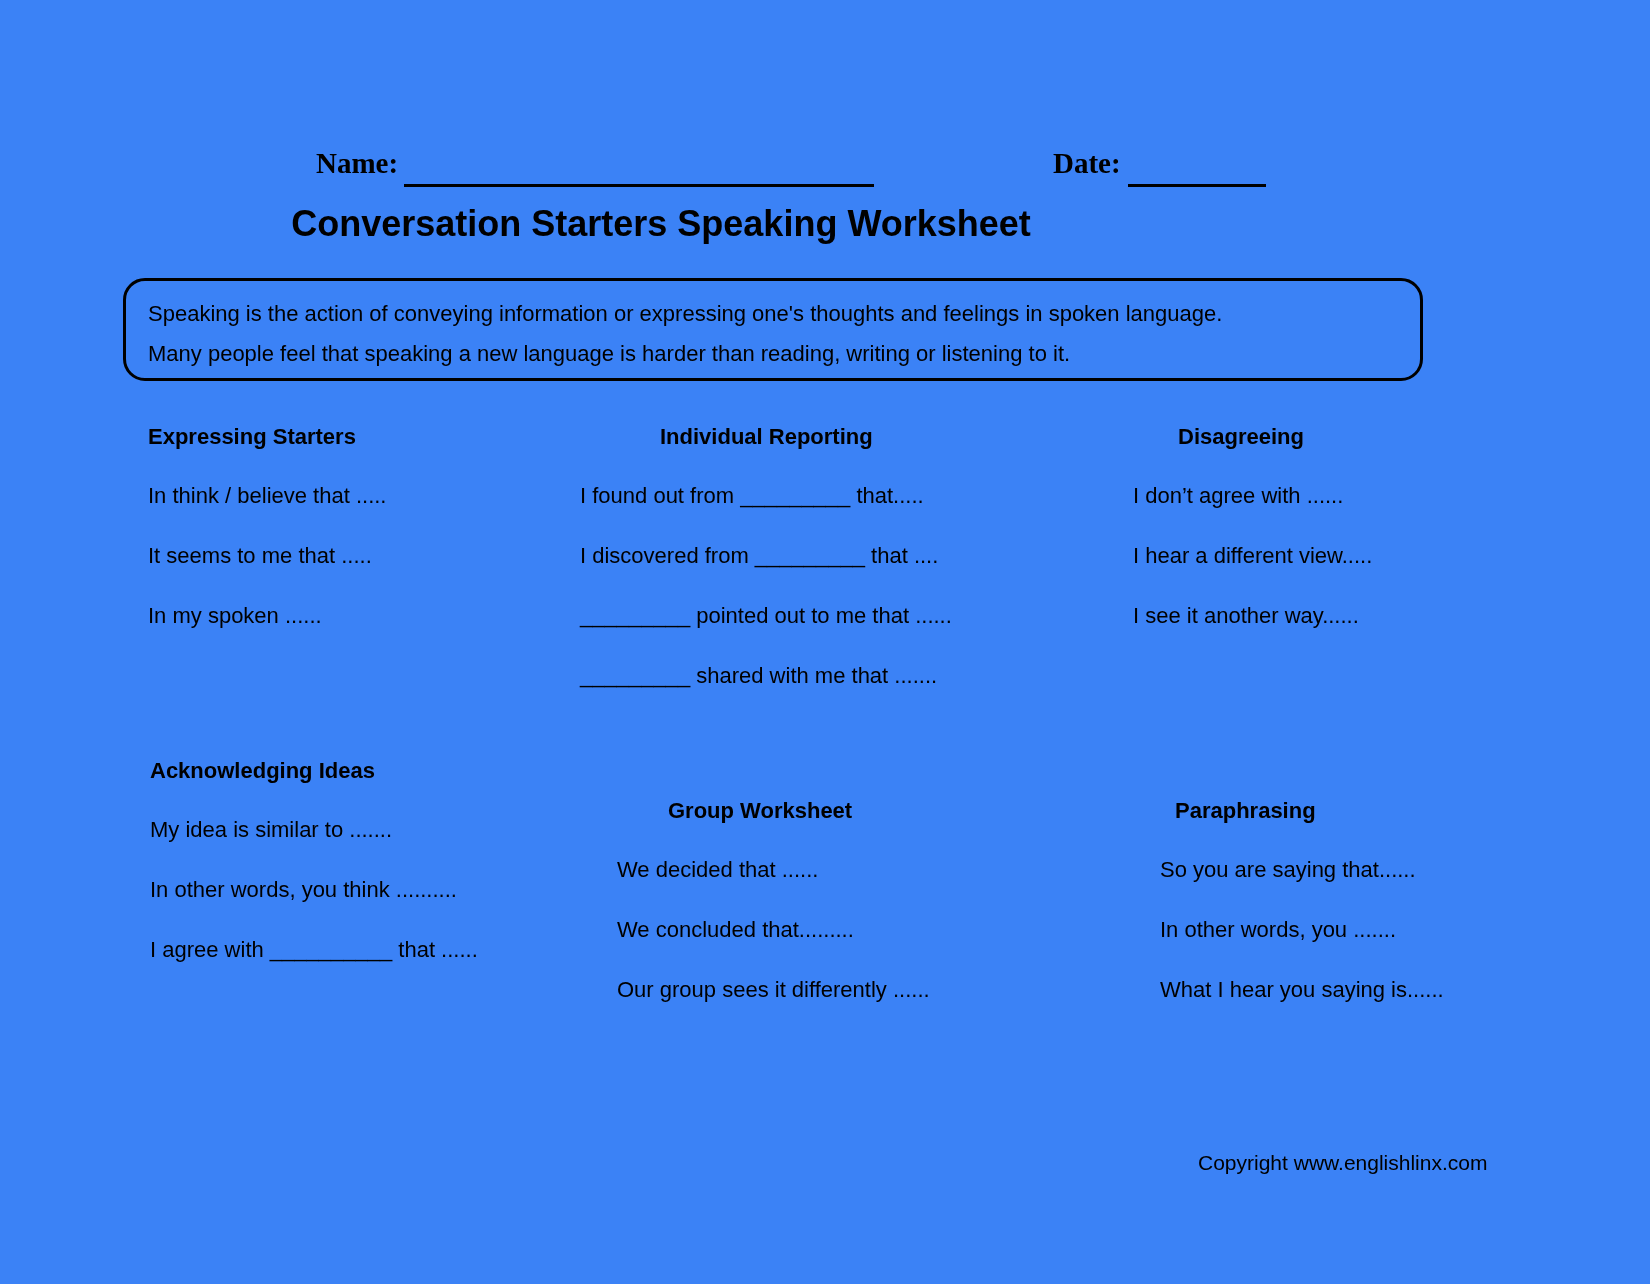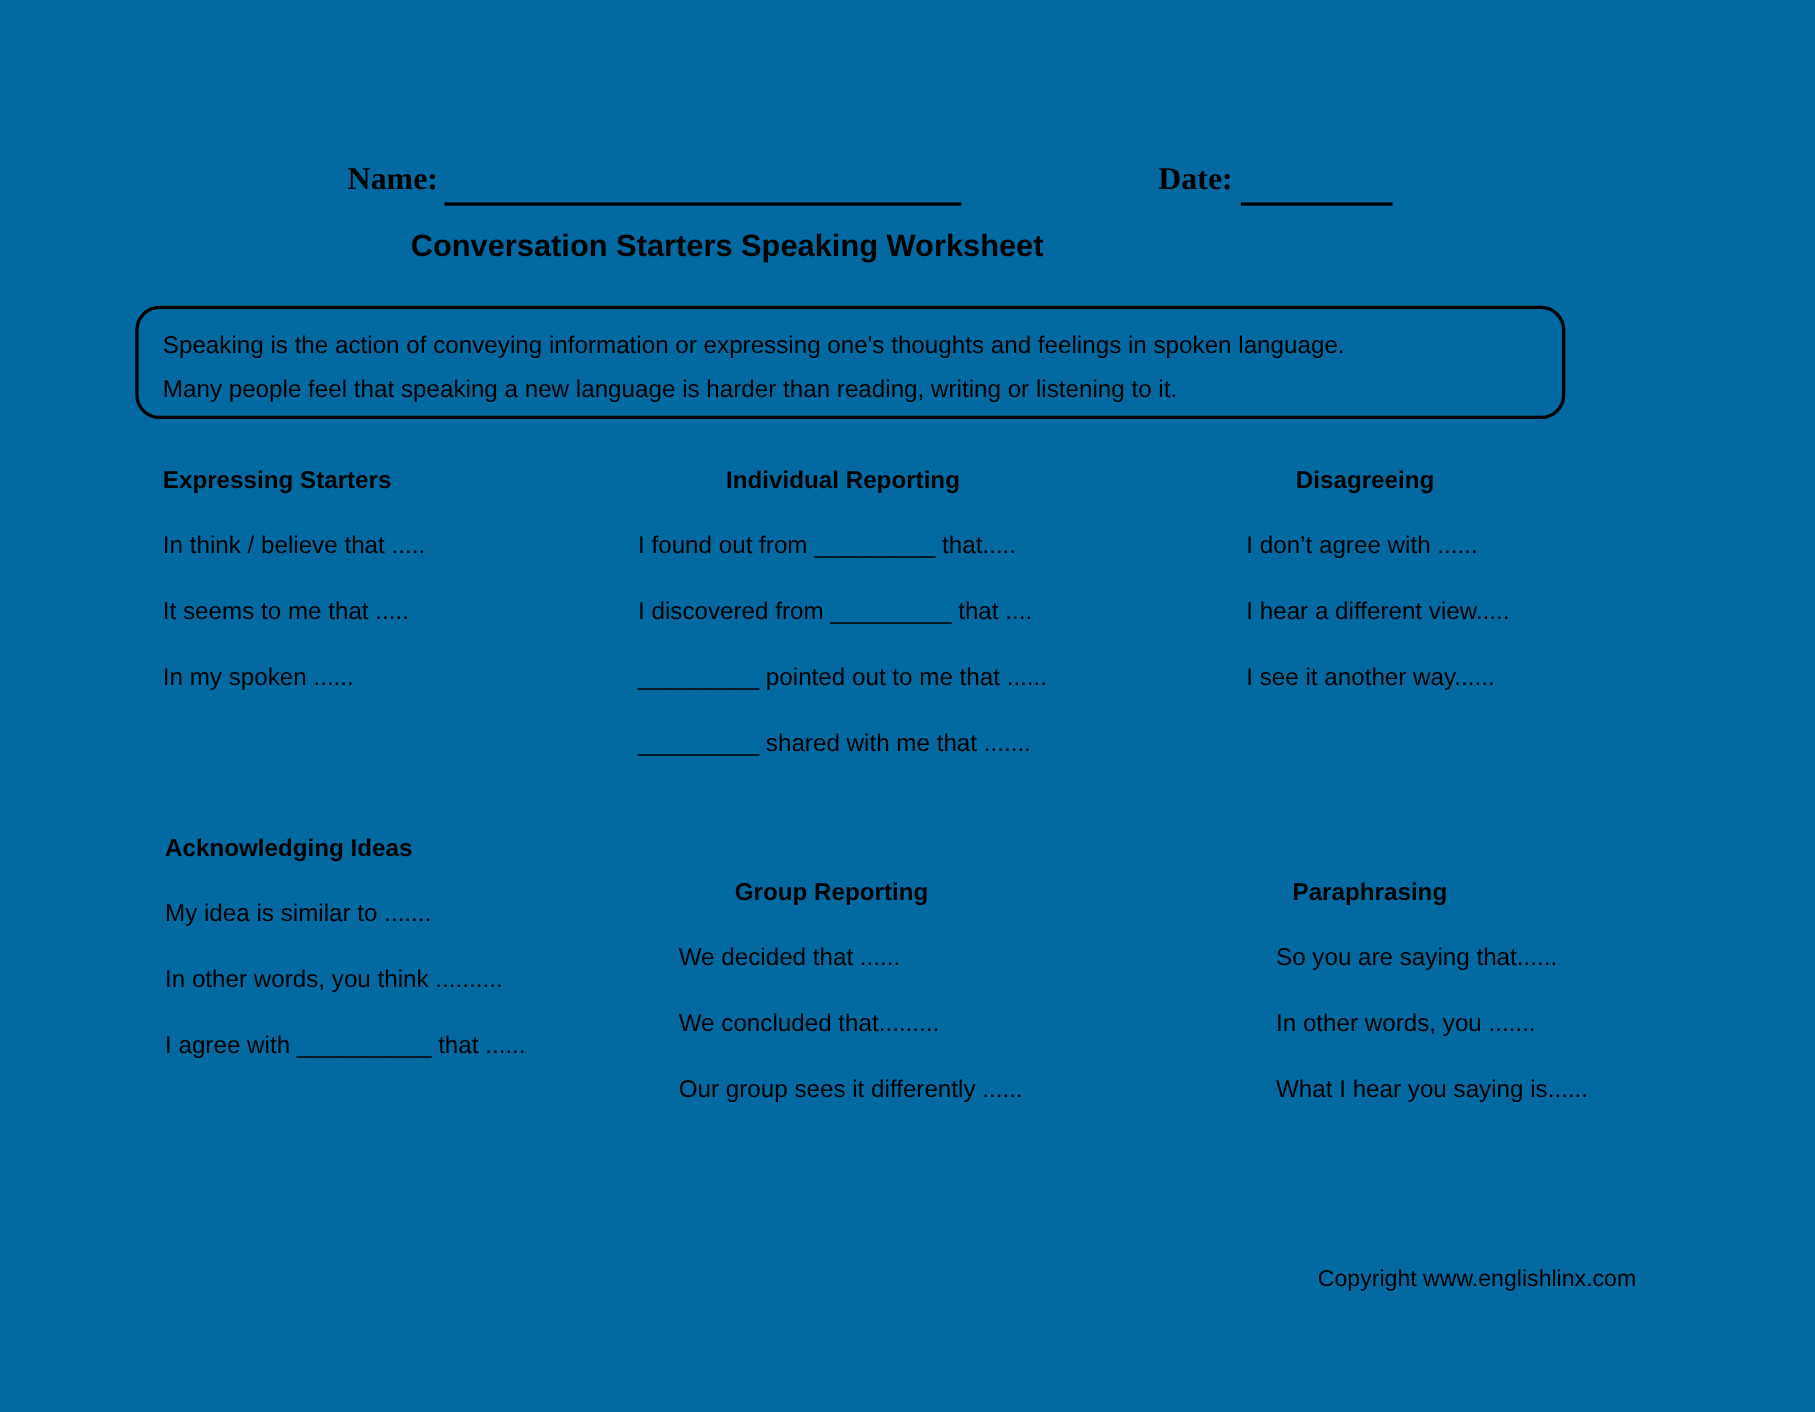--- a/index.html
+++ b/index.html
@@ -1,35 +1,35 @@
 <!DOCTYPE html>
 <html><head>
 <meta charset="utf-8">
 <style>
   html,body { margin:0; padding:0; background:#ffffff; }
   .page {
-    position:relative; width:1650px; height:1284px; background:#0369a1;
+    position:relative; width:1650px; height:1284px; background:#3b82f6;
     font-family:"Liberation Sans", sans-serif; color:#000;
     overflow:hidden;
   }
   
   .nd-label {
     position:absolute; top:146px;
     font-family:"Liberation Serif", serif; font-weight:bold; font-size:29px; line-height:34px;
     white-space:nowrap;
   }
   .name-lbl { left:316px; }
   .date-lbl { left:1053px; }
   .fill-line { position:absolute; top:150px; height:34px; border-bottom:3px solid #000; }
   .name-line { left:404px; width:470px; }
   .date-line { left:1128px; width:138px; }
   
   .title {
     position:absolute; left:0; top:207px; width:1322px; margin:0;
-    text-align:center; font-size:28px; font-weight:bold; line-height:34px;
+    text-align:center; font-size:36px; font-weight:bold; line-height:34px;
   }
   
   .intro-box {
     position:absolute; left:123px; top:278px; width:1300px; height:103px;
     box-sizing:border-box; border:3px solid #000; border-radius:22px;
     padding:13px 25px 0 22px;
   }
   .intro-line { font-size:22px; line-height:40px; white-space:nowrap; }
   
   .section { position:absolute; }
@@ -91,21 +91,21 @@
   </div>
 
   <div class="section" id="sec-acknowledging">
     <div class="sh">Acknowledging Ideas</div>
     <div class="si">My idea is similar to .......</div>
     <div class="si">In other words, you think ..........</div>
     <div class="si">I agree with __________ that ......</div>
   </div>
 
   <div class="section" id="sec-group">
-    <div class="sh">Group Reporting</div>
+    <div class="sh">Group Worksheet</div>
     <div class="si">We decided that ......</div>
     <div class="si">We concluded that.........</div>
     <div class="si">Our group sees it differently ......</div>
   </div>
 
   <div class="section" id="sec-paraphrasing">
     <div class="sh">Paraphrasing</div>
     <div class="si">So you are saying that......</div>
     <div class="si">In other words, you .......</div>
     <div class="si">What I hear you saying is......</div>

